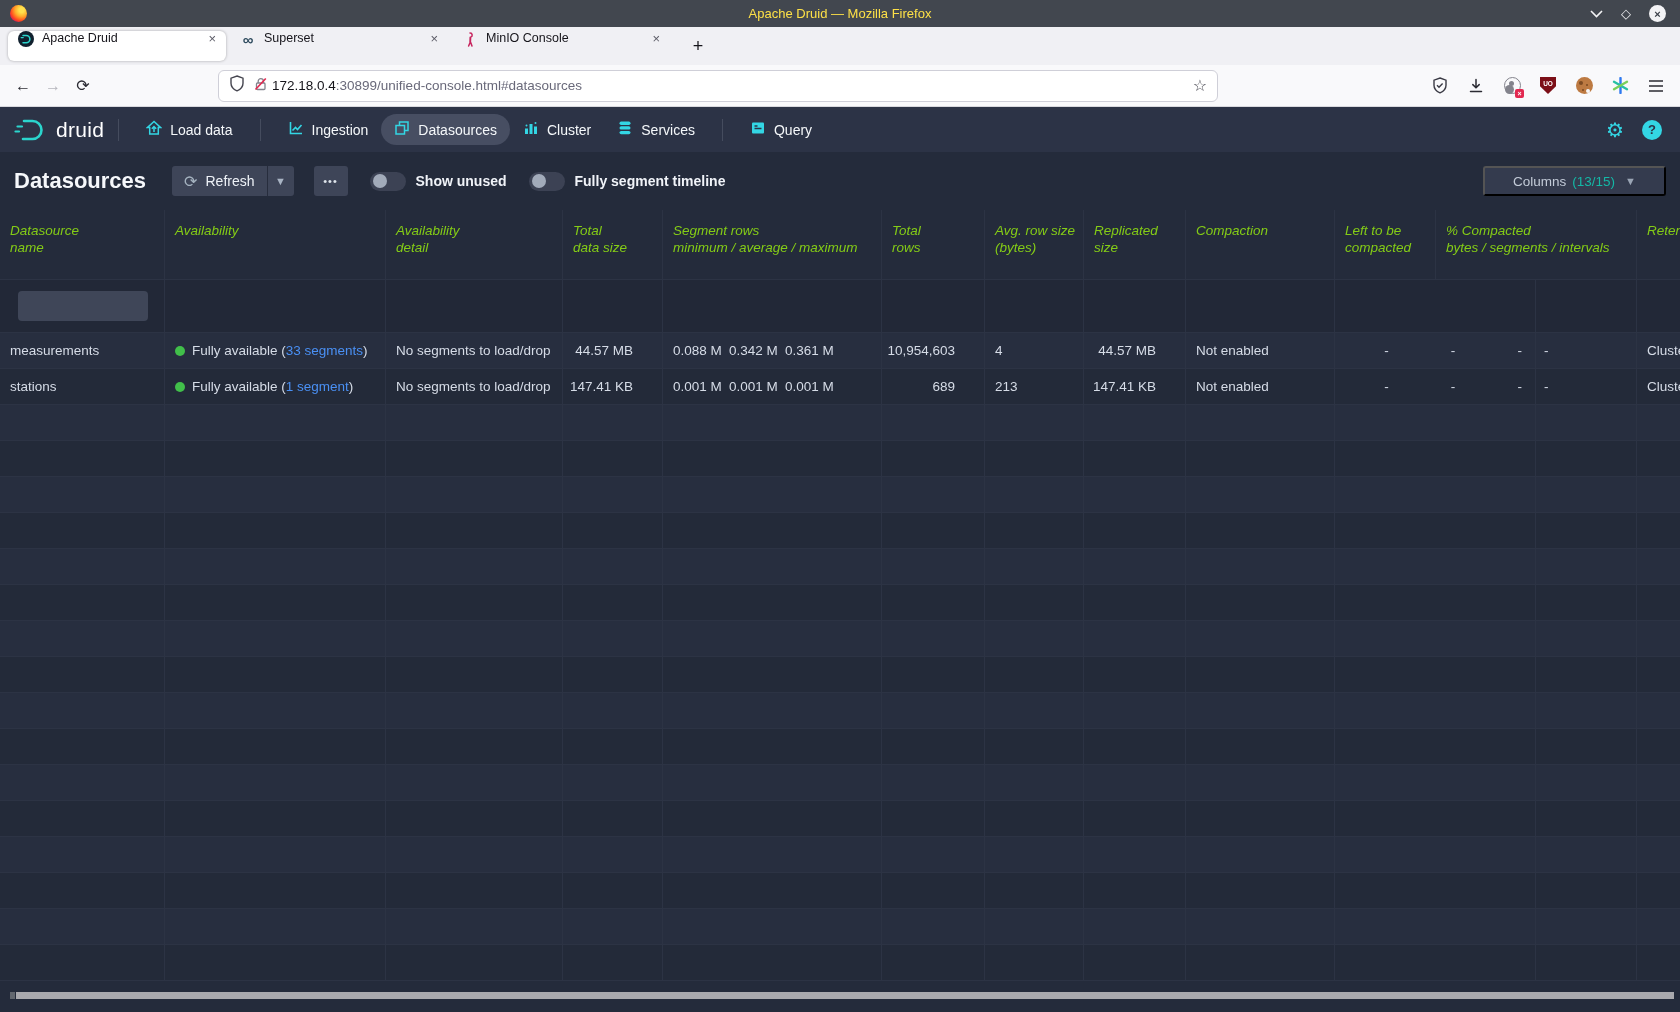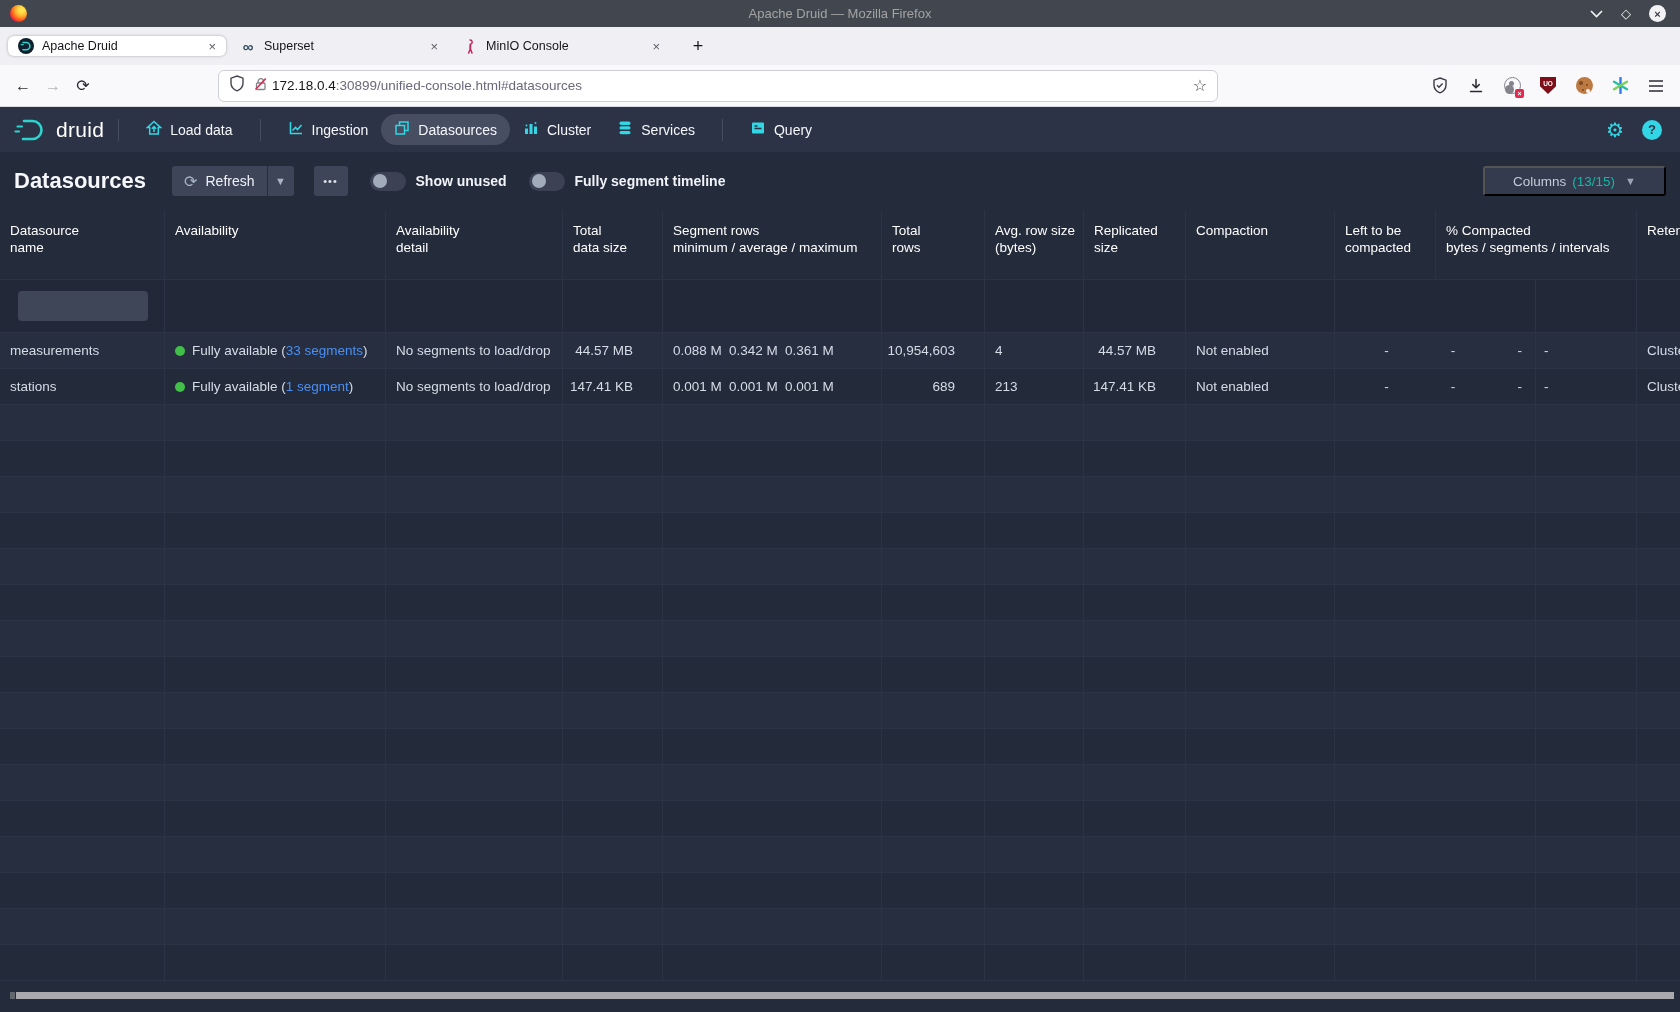--- a/index.html
+++ b/index.html
@@ -3,28 +3,28 @@
 <meta charset="utf-8">
 <style>
   * { margin:0; padding:0; box-sizing:border-box; }
   html,body { width:1680px; height:1012px; overflow:hidden; background:#242b3b;
               font-family:"Liberation Sans", sans-serif; }
 
   
   .titlebar { height:27px; background:#42474f; display:flex; align-items:center; position:relative; }
   .ff-logo { width:17px; height:17px; margin-left:10px; border-radius:50%;
     background:radial-gradient(circle at 68% 30%, #ffe14d 0 15%, #ffae2b 38%, #ff4b1f 64%, #c5007c 88%, #721f9e); }
-  .win-title { position:absolute; left:0; right:0; text-align:center; color:#a3a3a3; font-size:13px; }
+  .win-title { position:absolute; left:0; right:0; text-align:center; color:#fde047; font-size:13px; }
   .win-controls { margin-left:auto; display:flex; gap:18px; align-items:center; margin-right:14px; z-index:2; }
   .wc { color:#f3f3f5; display:flex; align-items:center; justify-content:center; }
   .wc.diamond { font-size:13px; }
   .wc.close { width:17px; height:17px; background:#f3f3f5; color:#3a3f47; border-radius:50%; font-size:11px; font-weight:bold; }
 
   .tabbar { height:38px; background:#f0f0f4; display:flex; align-items:center; padding-left:8px; }
-  .tab { height:20px; border-radius:6px; display:flex; align-items:center; padding:0 10px; width:218px;
+  .tab { height:30px; border-radius:6px; display:flex; align-items:flex-start; padding:0 10px; width:218px;
          font-size:12.5px; color:#15141a; margin-right:4px; }
   .tab.active { background:#ffffff; box-shadow:0 0 3px rgba(0,0,0,.3); }
   .favicon { width:16px; height:16px; margin-right:8px; flex:none; display:flex; align-items:center; justify-content:center; }
   .superset-fav { font-size:15px; font-weight:bold; color:#2e4b5e; }
   .tab-label { flex:1; white-space:nowrap; overflow:hidden; }
   .tab-close { color:#5b5b66; font-size:13px; margin-left:6px; }
   .newtab-btn { font-size:18px; color:#15141a; margin-left:10px; width:28px; height:28px;
                 display:flex; align-items:center; justify-content:center; }
 
   .urlrow { height:42px; background:#f9f9fb; display:flex; align-items:center; border-bottom:1px solid #d9d9de; padding-left:8px; }
@@ -80,21 +80,21 @@
 
   
   .table-wrap { overflow:hidden; width:1680px; }
   .tbl { width:1782px; }
   .row { display:flex; }
   .cell { border-right:1px solid #2c3344; padding:0 10px; display:flex; align-items:center;
           font-size:13.5px; color:#d6dce7; overflow:hidden; white-space:nowrap; flex:none; }
   .c0{width:165px} .c1{width:221px} .c2{width:177px} .c3{width:100px} .c4{width:219px} .c5{width:103px}
   .c6{width:99px} .c7{width:102px} .c8{width:149px} .c9{width:201px} .c10{width:101px} .c11{width:145px}
   .thead { height:70px; border-bottom:1px solid #2c3344; }
-  .thead .cell { display:block; padding-top:12px; line-height:17px; color:#ffffff; }
+  .thead .cell { display:block; padding-top:12px; line-height:17px; color:#84cc16;font-style:italic; }
   .thead .cell span { display:block; }
   .filter-row { height:53px; background:#222837; border-bottom:1px solid #2c3344; }
   .filter-input { width:130px; height:30px; background:#3f4658; border:none; border-radius:4px; margin-left:8px;
                   color:#e4e9f2; font-size:13.5px; outline:none; padding:0 8px; }
   .drow { height:36px; border-bottom:1px solid #2c3344; }
   .bg-light { background:#272e3f; }
   .bg-dark { background:#232a39; }
   .dot { width:10px; height:10px; border-radius:50%; background:#41bf4a; margin-right:7px; flex:none; }
   .link { color:#4a90f4; text-decoration:none; }
   .num { justify-content:flex-end; padding-right:29px; }

